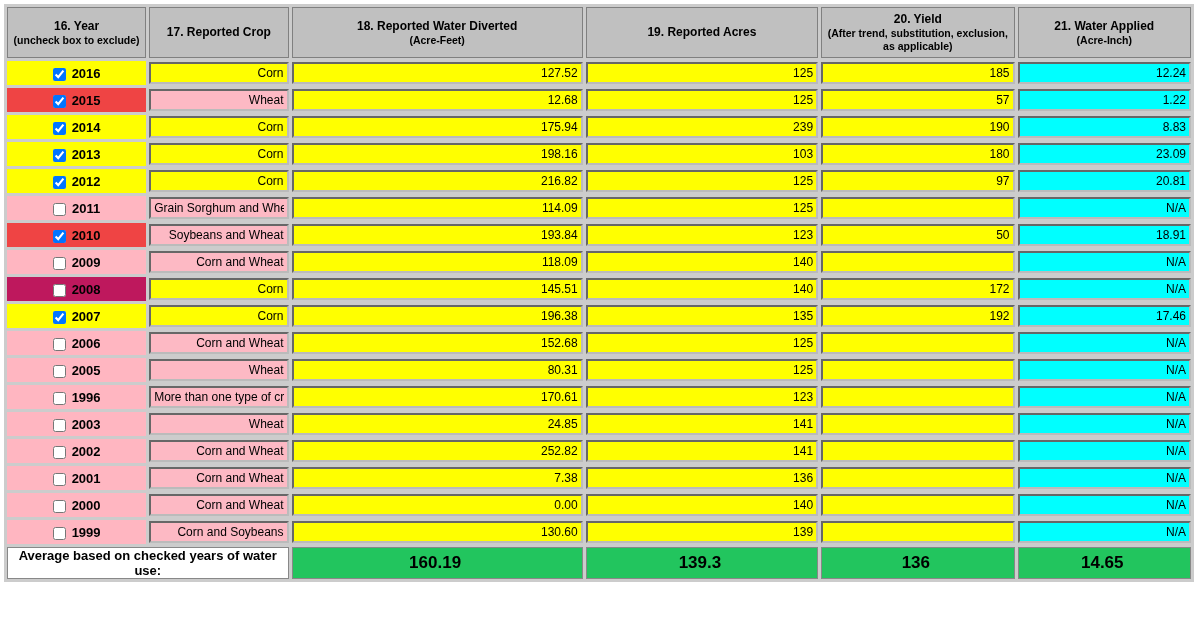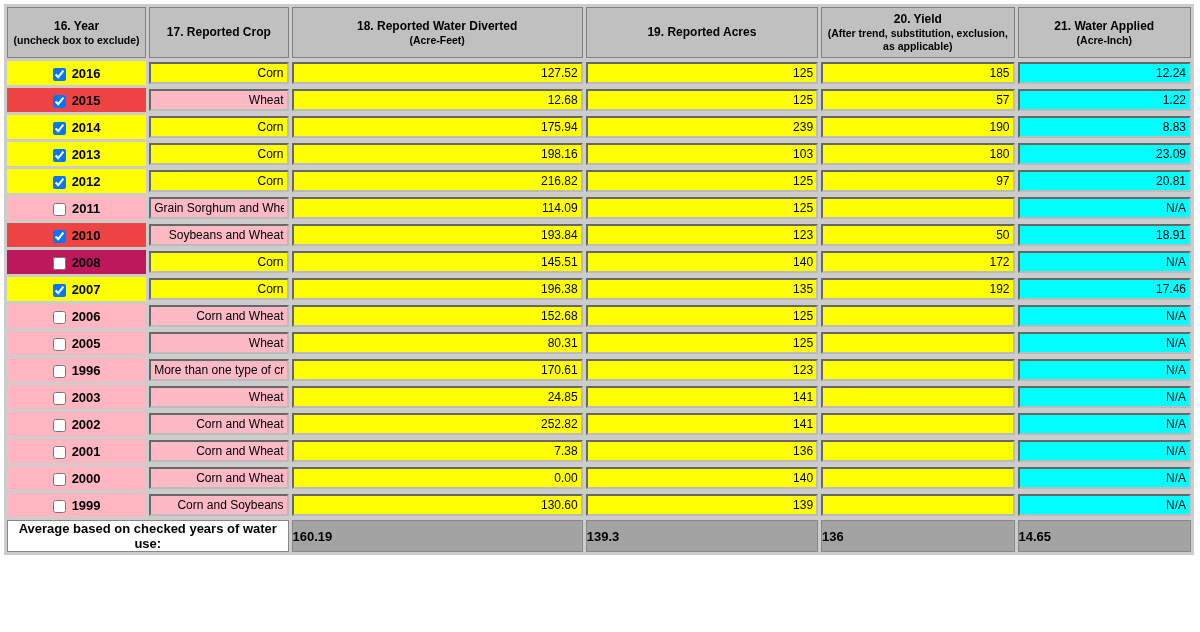--- a/index.html
+++ b/index.html
@@ -66,24 +66,24 @@
   .bg-aqua   { background:#00ffff; }
   .avg-label {
     background:#fff;
     font-weight:bold;
     font-size:13px;
     text-align:center;
     height:24px;
     border:1px solid #888;
   }
   .avg-val {
-    background:#a3a3a3;
+    background:#22c55e;
     font-weight:bold;
-    font-size:13px;
-    text-align:left;
+    font-size:17px;
+    text-align:center;
     padding-right:4px;
     height:24px;
     border:1px solid #888;
   }
   input[type=checkbox]{
     margin:0 6px 0 0;
     vertical-align:middle;
   }
   .col-year  { width:135px; }
   .col-crop  { width:135px; }
@@ -297,20 +297,48 @@
             <input type="text" class="field bg-yellow f-right" value="50" style="">
           </span>
         </td>
         <td>
           <span class="in-wrap">
             <input type="text" class="field bg-aqua f-right" value="18.91" style="">
           </span>
         </td>
       </tr>
       <tr>
+        <td class="year-cell year-pink"><input type="checkbox" style=""><span>2009</span></td>
+        <td>
+          <span class="in-wrap">
+            <input type="text" class="field bg-pink f-right" value="Corn and Wheat" style="">
+          </span>
+        </td>
+        <td>
+          <span class="in-wrap">
+            <input type="text" class="field bg-yellow f-right" value="118.09" style="">
+          </span>
+        </td>
+        <td>
+          <span class="in-wrap">
+            <input type="text" class="field bg-yellow f-right" value="140" style="">
+          </span>
+        </td>
+        <td>
+          <span class="in-wrap">
+            <input type="text" class="field bg-yellow f-right" style="">
+          </span>
+        </td>
+        <td>
+          <span class="in-wrap">
+            <input type="text" class="field bg-aqua f-right" value="N/A" style="">
+          </span>
+        </td>
+      </tr>
+      <tr>
         <td class="year-cell year-olive"><input type="checkbox" style=""><span>2008</span></td>
         <td>
           <span class="in-wrap">
             <input type="text" class="field bg-yellow f-right" value="Corn" style="">
           </span>
         </td>
         <td>
           <span class="in-wrap">
             <input type="text" class="field bg-yellow f-right" value="145.51" style="">
           </span>

